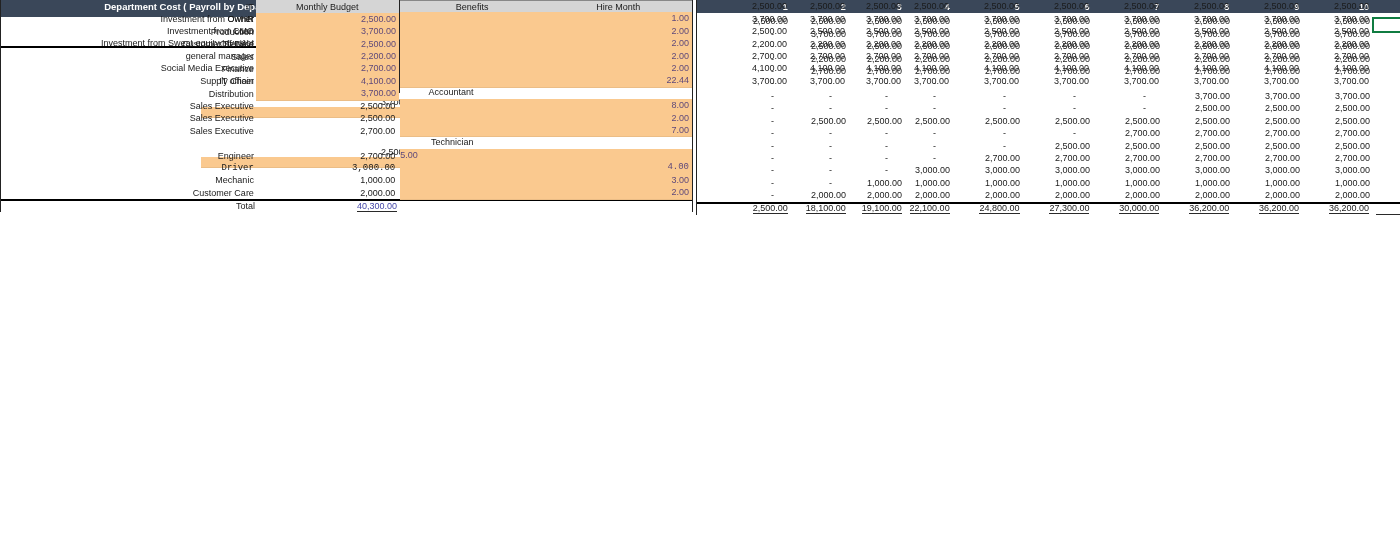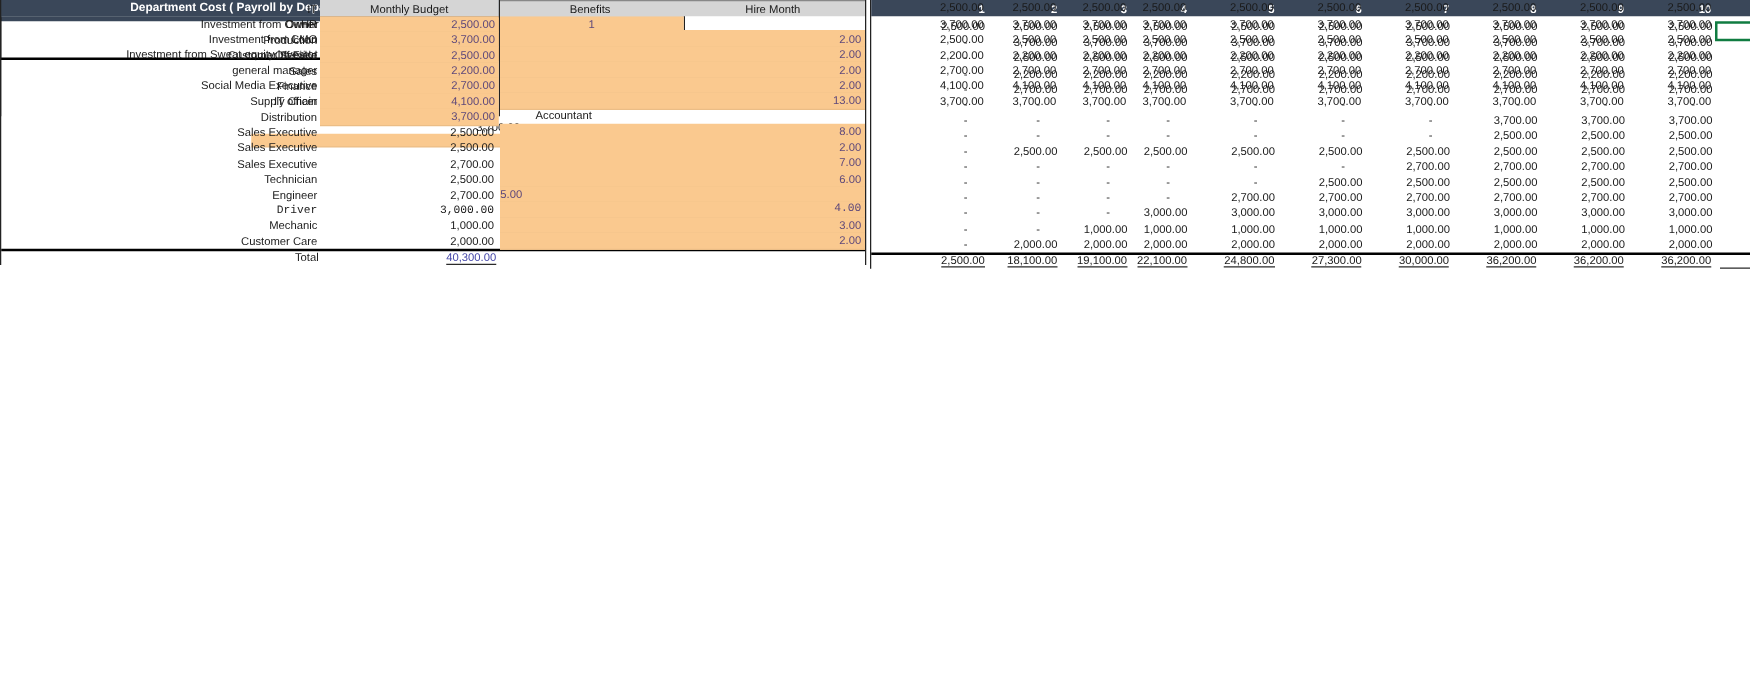--- a/index.html
+++ b/index.html
@@ -109,20 +109,23 @@
     <div class="row grayhead" style="height:12.5px;border-top:1px solid #888;">
       <span style="width:256px;"></span>
       <span style="width:144px;text-align:center;">Base Monthly Salary</span>
       <span style="width:145px;text-align:center;">Benefits</span>
       <span style="width:148px;text-align:center;">Hire Month</span>
     </div>
     <div id="emp-rows">
         <div class="row" style="height: 12.45px;">
           <span class="lbl" style="width: 254px;">Owner</span>
           <span class="num" style="width: 142px; padding-right: 3px;">2,500.00</span>
+          <div class="orange" style="width: 293px; height: 100%; display: flex; align-items: center; justify-content: flex-end; margin-left: 2px; border-bottom: 1px solid rgba(0, 0, 0, 0.06);">
+            <span class="num purple" style="padding-right: 3px;">1.00</span>
+          </div>
         </div>
         <div class="row" style="height: 12.45px;">
           <span class="lbl" style="width: 254px;">CMO</span>
           <span class="num" style="width: 142px; padding-right: 3px;">3,700.00</span>
           <div class="orange" style="width: 293px; height: 100%; display: flex; align-items: center; justify-content: flex-end; margin-left: 2px; border-bottom: 1px solid rgba(0, 0, 0, 0.06);">
             <span class="num purple" style="padding-right: 3px;">2.00</span>
           </div>
         </div>
         <div class="row" style="height: 12.45px;">
           <span class="lbl" style="width: 254px;">Customer Service</span>
@@ -142,21 +145,21 @@
           <span class="lbl" style="width: 254px;">Social Media Executive</span>
           <span class="num" style="width: 142px; padding-right: 3px;">2,700.00</span>
           <div class="orange" style="width: 293px; height: 100%; display: flex; align-items: center; justify-content: flex-end; margin-left: 2px; border-bottom: 1px solid rgba(0, 0, 0, 0.06);">
             <span class="num purple" style="padding-right: 3px;">2.00</span>
           </div>
         </div>
         <div class="row" style="height: 12.45px;">
           <span class="lbl" style="width: 254px;">IT officer</span>
           <span class="num" style="width: 142px; padding-right: 3px;">4,100.00</span>
           <div class="orange" style="width: 293px; height: 100%; display: flex; align-items: center; justify-content: flex-end; margin-left: 2px; border-bottom: 1px solid rgba(0, 0, 0, 0.06);">
-            <span class="num purple" style="padding-right: 3px;">13.00</span>
+            <span class="num purple" style="padding-right: 3px;">22.44</span>
           </div>
         </div>
         <div class="row" style="height: 12.45px; flex-direction: column;">
           <span class="lbl" style="width: 254px;">Accountant</span>
           <span class="num" style="width: 142px; padding-right: 3px;">3,700.00</span>
           <div class="orange" style="width: 293px; height: 100%; display: flex; align-items: center; justify-content: flex-end; margin-left: 2px; border-bottom: 1px solid rgba(0, 0, 0, 0.06);">
             <span class="num purple" style="padding-right: 3px;">8.00</span>
           </div>
         </div>
         <div class="row" style="height: 12.45px;">
@@ -173,21 +176,21 @@
             <span class="num purple" style="padding-right: 3px;">2.00</span>
           </div>
         </div>
         <div class="row" style="height: 12.45px;">
           <span class="lbl" style="width: 254px;">Sales Executive</span>
           <span class="num" style="width: 142px; padding-right: 3px;">2,700.00</span>
           <div class="orange" style="width: 293px; height: 100%; display: flex; align-items: center; justify-content: flex-end; margin-left: 2px; border-bottom: 1px solid rgba(0, 0, 0, 0.06);">
             <span class="num purple" style="padding-right: 3px;">7.00</span>
           </div>
         </div>
-        <div class="row" style="height: 12.45px;">
+        <div class="row" style="height: 12.45px; flex-direction: column;">
           <span class="lbl" style="width: 254px;">Technician</span>
           <span class="num" style="width: 142px; padding-right: 3px;">2,500.00</span>
           <div class="orange" style="width: 293px; height: 100%; display: flex; align-items: center; justify-content: flex-end; margin-left: 2px; border-bottom: 1px solid rgba(0, 0, 0, 0.06);">
             <span class="num purple" style="padding-right: 3px;">6.00</span>
           </div>
         </div>
         <div class="row" style="height: 12.45px;">
           <span class="lbl" style="width: 254px;">Engineer</span>
           <span class="num" style="width: 142px; padding-right: 3px;">2,700.00</span>
           <div class="orange" style="width: 293px; height: 100%; display: flex; align-items: center; margin-left: 2px; border-bottom: 1px solid rgba(0, 0, 0, 0.06);">

